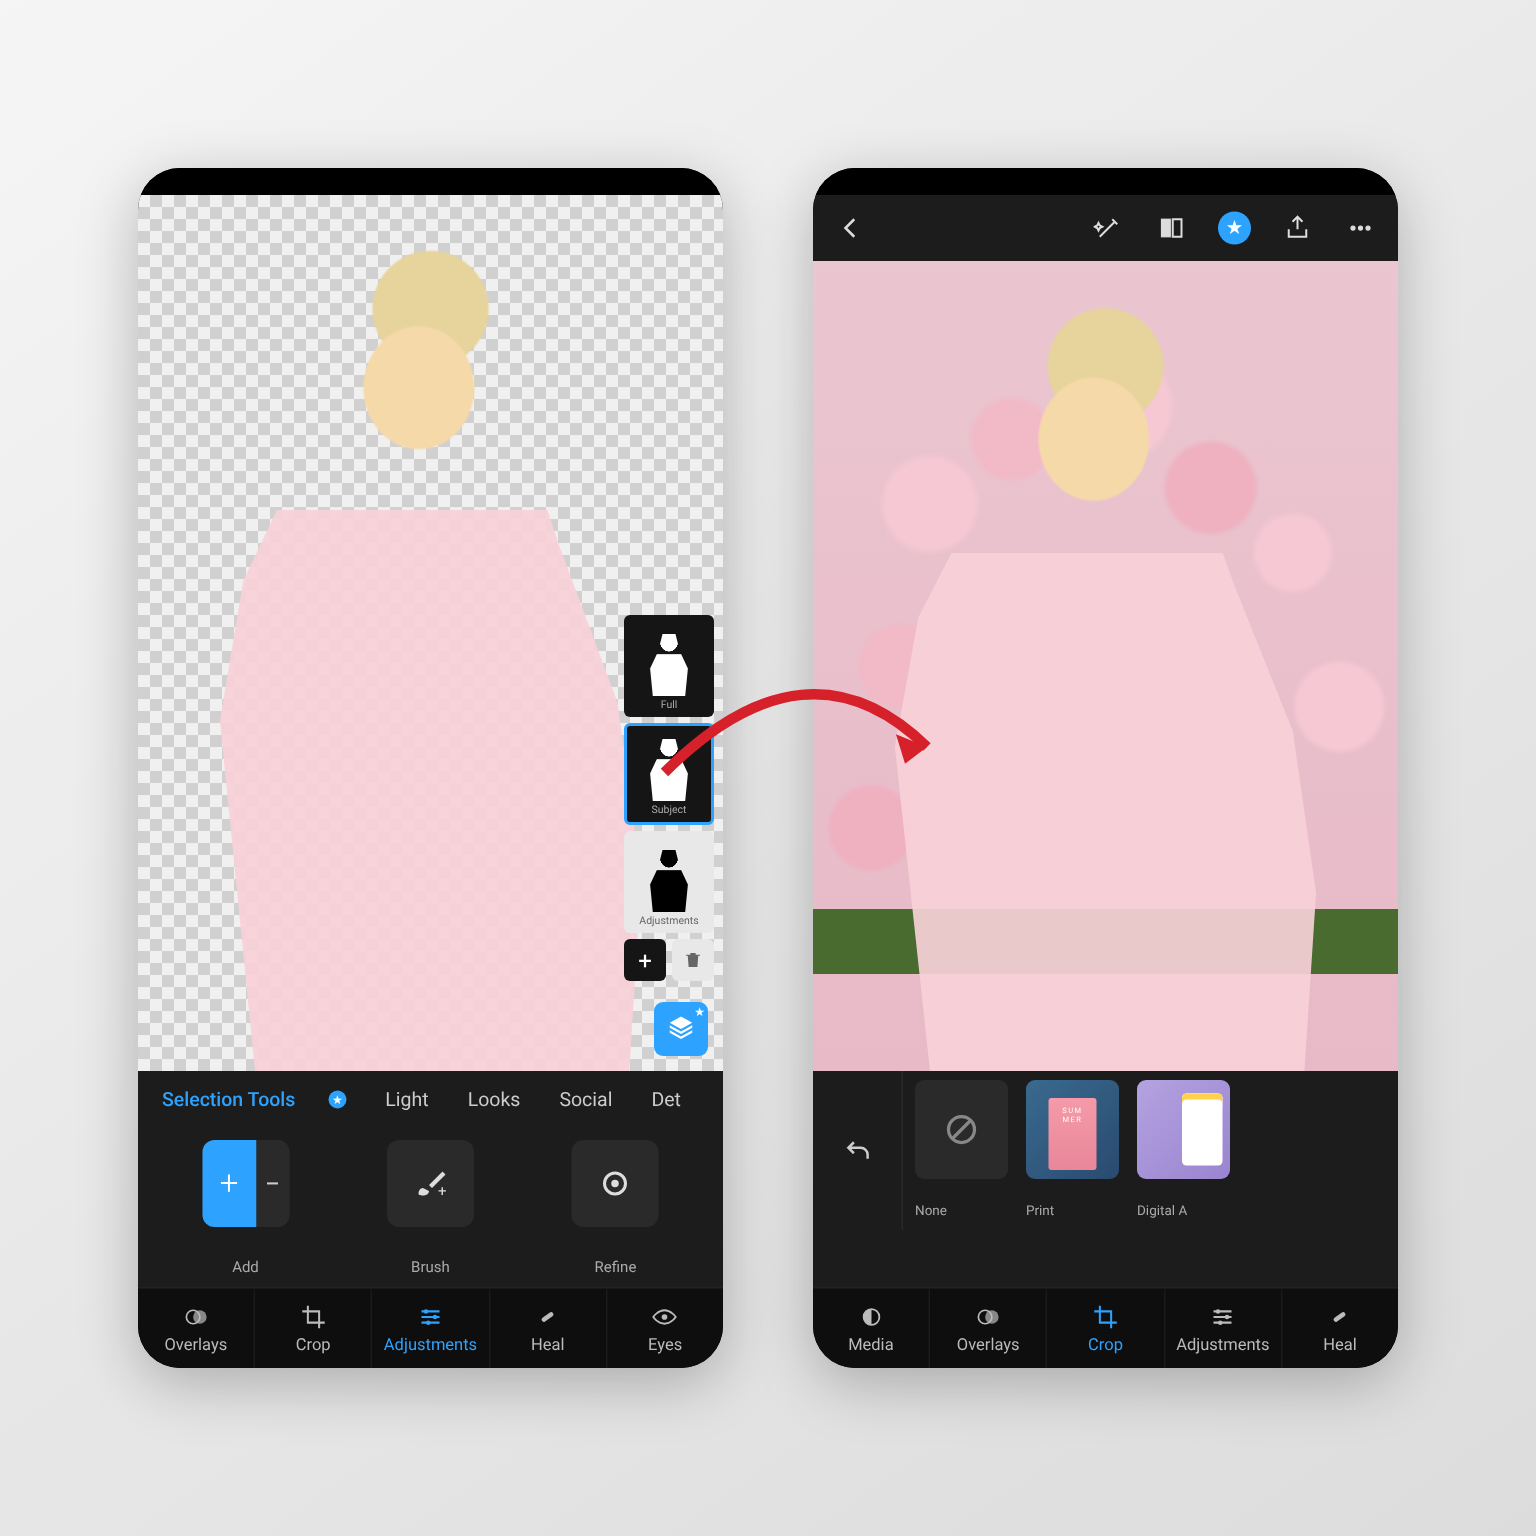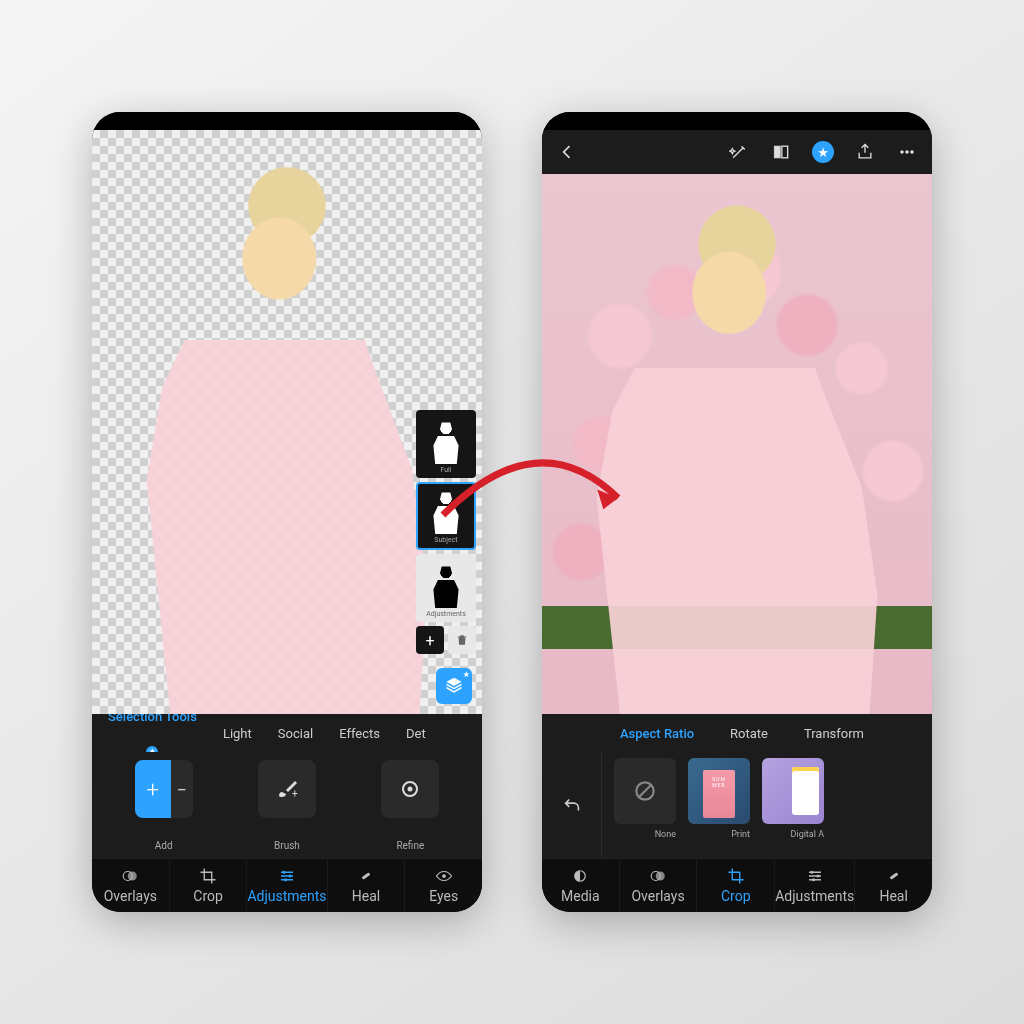--- a/index.html
+++ b/index.html
@@ -59,21 +59,21 @@
 .sel-actions { display:flex; gap:4px; }
 .sel-btn { flex:1; height:28px; background:#151515; border-radius:4px; display:flex; align-items:center; justify-content:center; color:#fff; font-size:16px; cursor:pointer; }
 .sel-btn.trash { background:#e8e8e8; color:#666; }
 
 .layers-badge { position:absolute; right:10px; bottom:10px; width:36px; height:36px; background:#2da3ff; border-radius:6px; display:flex; align-items:center; justify-content:center; }
 .layers-badge svg { width:20px; height:20px; fill:#fff; }
 .layers-badge::after { content:"★"; position:absolute; top:2px; right:2px; font-size:8px; color:#fff; }
 
 
 .tabs-row { height:38px; background:#1c1c1c; display:flex; align-items:center; gap:26px; padding:0 16px; font-size:13px; color:#ccc; overflow:hidden; white-space:nowrap; }
-.tabs-row .tab { cursor:pointer; display:flex; align-items:center; gap:22px;flex-direction:column; }
+.tabs-row .tab { cursor:pointer; display:flex; align-items:center; gap:22px; }
 .tabs-row .tab.active { color:#2da3ff; font-weight:500; }
 .badge-dot { width:12px; height:12px; background:#2da3ff; border-radius:50%; display:inline-flex; align-items:center; justify-content:center; font-size:8px; color:#fff; }
 
 
 .tiles-row { height:106px; background:#1c1c1c; display:flex; align-items:flex-start; justify-content:space-around; padding:8px 10px 6px; }
 .tile { width:74px; display:flex; flex-direction:column; align-items:center; gap:6px; cursor:pointer; }
 .tile-icon { width:58px; height:58px; background:#2a2a2a; border-radius:8px; display:flex; align-items:center; justify-content:center; color:#ddd; }
 .tile.active .tile-icon { background:#2da3ff; color:#fff; }
 .tile-label { font-size:10px; color:#aaa;margin-top:16px; }
 .tile.active .tile-label { color:#2da3ff; }
@@ -81,21 +81,21 @@
 .add-tile .tile-icon { flex-direction:row; padding:0; }
 .add-plus { flex:1; height:100%; background:#2da3ff; border-radius:8px 0 0 8px; display:flex; align-items:center; justify-content:center; color:#fff; font-size:22px; font-weight:300; }
 .add-minus { width:22px; height:100%; background:#2a2a2a; border-radius:0 8px 8px 0; display:flex; align-items:center; justify-content:center; color:#ccc; font-size:18px; }
 
 
 .bottom-nav { height:54px; background:#0e0e0e; display:flex; border-top:1px solid #222; }
 .nav-item { flex:1; display:flex; flex-direction:column; align-items:center; justify-content:center; gap:3px; color:#bbb; cursor:pointer; border-right:1px solid #1a1a1a; }
 .nav-item:last-child { border-right:none; }
 .nav-item.active { color:#2da3ff; }
 .nav-item svg { width:18px; height:18px; fill:currentColor; }
-.nav-label { font-size:14px; }
+.nav-label { font-size:11px; }
 
 
 .top-bar { height:44px; background:#1c1c1c; display:flex; align-items:center; padding:0 14px; gap:20px; color:#ddd; }
 .top-bar .spacer { flex:1; }
 .top-bar .ic { width:22px; height:22px; display:flex; align-items:center; justify-content:center; cursor:pointer; }
 .top-bar svg { width:20px; height:20px; fill:#ddd; stroke:#ddd; }
 .blue-star { width:22px; height:22px; background:#2da3ff; border-radius:50%; display:flex; align-items:center; justify-content:center; color:#fff; font-size:13px; }
 
 .canvas-area.right {
   background:
@@ -114,21 +114,21 @@
 .undo-area { width:60px; height:106px; background:#1c1c1c; display:flex; align-items:center; justify-content:center; border-right:1px solid #2a2a2a; }
 .undo-area svg { width:22px; height:22px; fill:#ccc; }
 
 .crop-section { display:flex; height:144px; background:#1c1c1c; flex-direction:column; }
 .crop-tabs { height:38px; display:flex; align-items:center; justify-content:space-around; padding:0 50px 0 60px; font-size:13px; color:#ccc; }
 .crop-tabs .tab { cursor:pointer; }
 .crop-tabs .tab.active { color:#2da3ff; font-weight:500; }
 
 .presets-row { flex:1; display:flex; }
 .presets-scroll { flex:1; display:flex; gap:8px; padding:6px 8px; overflow:hidden; }
-.preset { width:66px; display:flex; flex-direction:column; align-items:flex-end; gap:5px; cursor:pointer; flex-shrink:0; }
+.preset { width:66px; display:flex; flex-direction:column; align-items:flex-start; gap:17px; cursor:pointer; flex-shrink:0; }
 .preset-thumb { width:62px; height:66px; border-radius:6px; background:#2a2a2a; display:flex; align-items:center; justify-content:center; color:#aaa; overflow:hidden; position:relative; }
 .preset-label { font-size:9px; color:#aaa; white-space:nowrap; }
 
 .preset-thumb.none svg { width:26px; height:26px; stroke:#888; fill:none; stroke-width:2; }
 .preset-thumb.basic { background:linear-gradient(135deg,#d97a4f 0 50%,#e8a878 50%); }
 .preset-thumb.basic::after { content:""; position:absolute; left:30%; top:14%; width:40%; height:72%; background:linear-gradient(#f3e5d3,#e8c9a8); border-radius:3px; }
 .preset-thumb.social { background:linear-gradient(#f5f5f5,#e8e8e8); }
 .preset-thumb.social::before { content:""; position:absolute; left:14%; top:20%; width:72%; height:40%; background:radial-gradient(circle at 30% 40%,#f5a 0 20%, transparent 21%),radial-gradient(circle at 60% 55%,#4c8 0 18%, transparent 19%),radial-gradient(circle at 50% 30%,#fc4 0 15%, transparent 16%),#fff; border-radius:3px; }
 .preset-thumb.social::after { content:""; position:absolute; left:20%; bottom:12%; width:60%; height:4%; background:#4a8; }
 .preset-thumb.print { background:linear-gradient(135deg,#3a6a8f,#2a4a6f); }
@@ -178,22 +178,22 @@
         </svg>
     </div>
   </div>
 
   <div class="tabs-row">
     <span class="tab active">
       <span>Selection Tools</span>
       <span class="badge-dot">★</span>
     </span>
     <span class="tab">Light</span>
+    <span class="tab">Looks</span>
     <span class="tab">Social</span>
-    <span class="tab">Effects</span>
     <span class="tab">Det</span>
   </div>
 
   <div class="tiles-row">
     <div class="tile add-tile">
       <div class="tile-icon">
         <div class="add-plus">+</div>
         <div class="add-minus">−</div>
       </div>
       <div class="tile-label">Add</div>
@@ -290,25 +290,20 @@
           <circle cx="18" cy="12" r="1.6" fill="#ddd"></circle>
         </svg>
     </div>
   </div>
 
   <div class="canvas-area right">
     <div class="subject"></div>
   </div>
 
   <div class="crop-section">
-    <div class="crop-tabs">
-      <span class="tab active">Aspect Ratio</span>
-      <span class="tab">Rotate</span>
-      <span class="tab">Transform</span>
-    </div>
     <div class="presets-row">
       <div class="undo-area">
         <svg viewBox="0 0 24 24">
             <path d="M9 14l-4-4 4-4M5 10h9a5 5 0 015 5v3" fill="none" stroke="#ccc" stroke-width="1.8"></path>
           </svg>
       </div>
       <div class="presets-scroll">
         <div class="preset">
           <div class="preset-thumb none">
               <svg viewBox="0 0 24 24">

